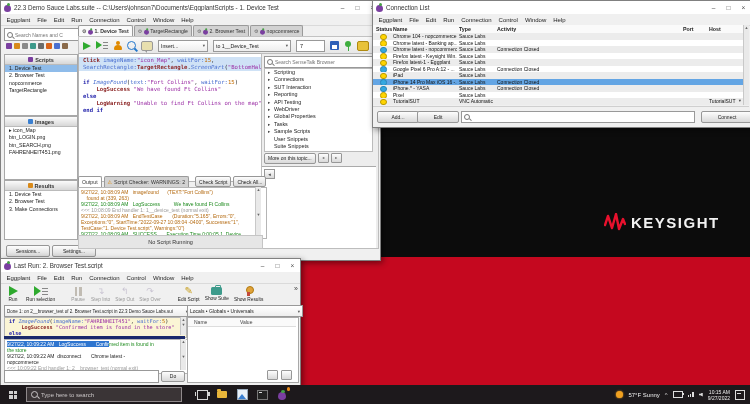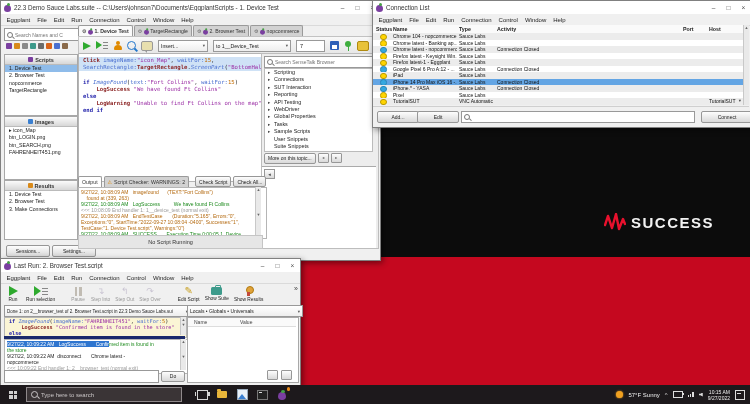--- a/index.html
+++ b/index.html
@@ -189,21 +189,21 @@
 </style>
 </head>
 <body>
 
 <div id="screen" data-name="desktop">
   <div id="black-zone" data-name="desktop-wallpaper-dark-region"></div>
   <div id="keysight" data-name="keysight-logo">
     <svg width="22" height="18" viewBox="0 0 22 18" data-name="keysight-wave-icon">
       <polyline points="1,12 4,3 8,15 12,1 15,16 19,6 21,11" fill="none" stroke="#e8112d" stroke-width="2.4" stroke-linejoin="round" stroke-linecap="round"></polyline>
     </svg>
-    <span class="ktext" data-name="keysight-wordmark">SUCCESS</span>
+    <span class="ktext" data-name="keysight-wordmark">KEYSIGHT</span>
   </div>
 
   <div class="win" id="main-win" data-name="eggplant-main-window">
     <div class="tbar" data-name="main-title-bar">
       <span class="eggico" data-name="eggplant-icon"></span>
       <span class="ttext" data-name="main-window-title">22.3 Demo Sauce Labs.suite -- C:\Users\johnson7\Documents\EggplantScripts - 1. Device Test</span>
       <span class="wbtns">
         <span class="wb" data-name="minimize-button">–</span>
         <span class="wb" data-name="maximize-button">□</span>
         <span class="wb" data-name="close-button">×</span>

